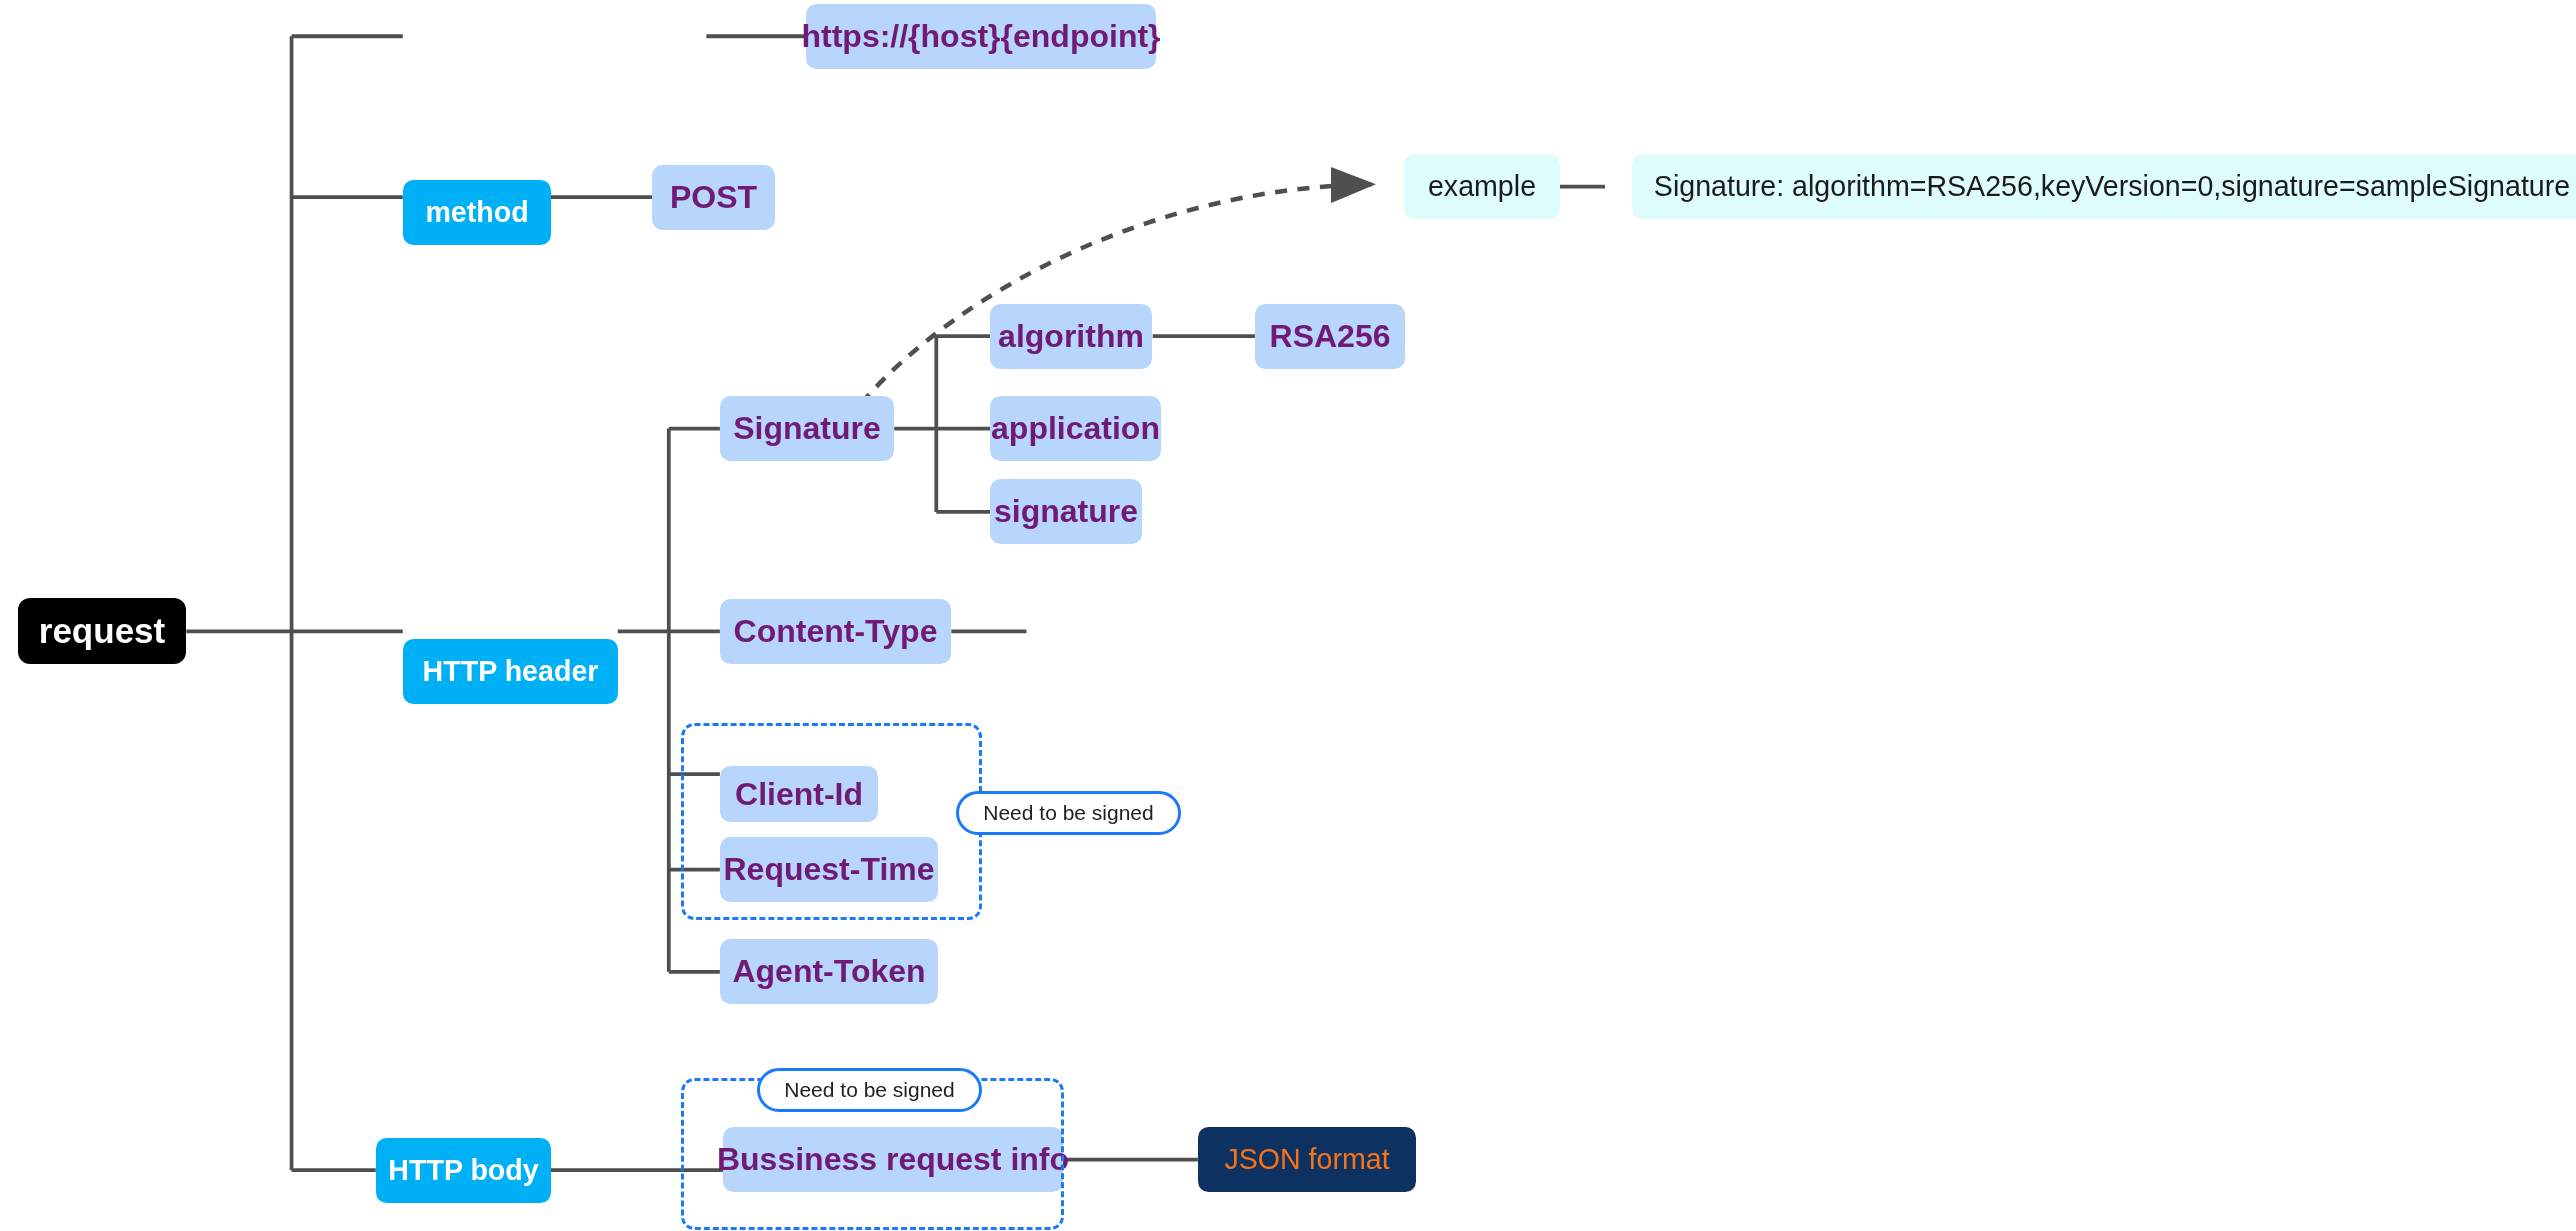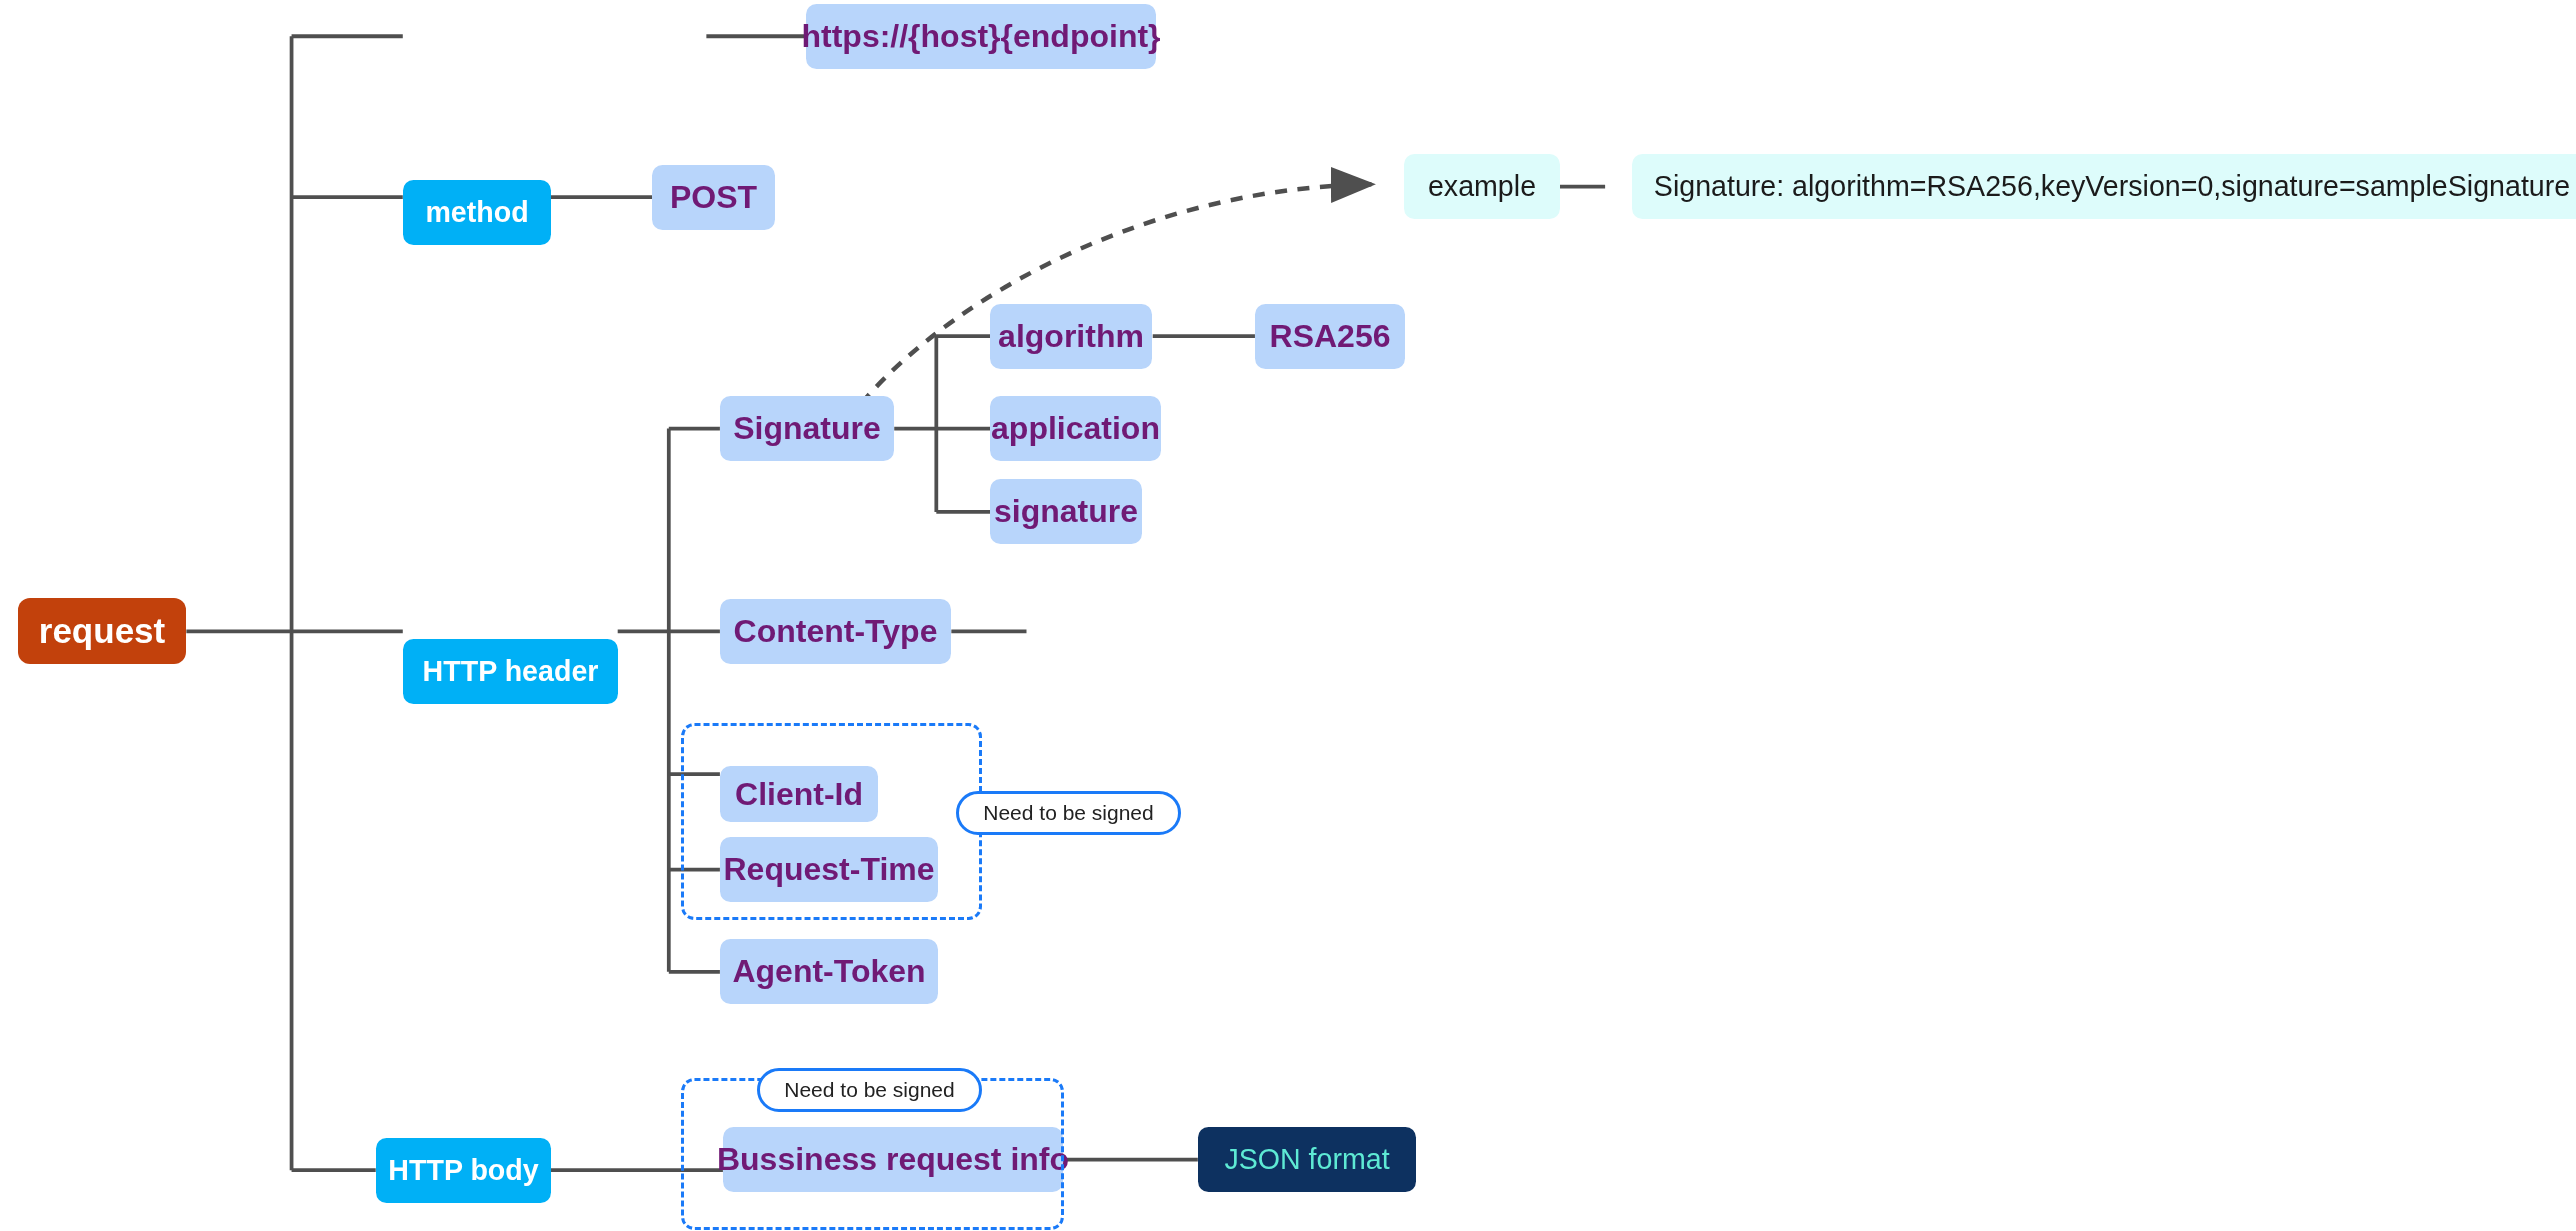--- a/index.html
+++ b/index.html
@@ -31,21 +31,21 @@
     align-items: center;
     justify-content: center;
     box-sizing: border-box;
     border-radius: 10.5px;
     text-align: center;
     line-height: 1.15;
     white-space: nowrap;
     padding: 0 16.5px;
   }
   .node.root {
-    background: #c2410c;
+    background: #000000;
     color: #ffffff;
     font-size: 35px;
     font-weight: bold;
     border-radius: 12px;
   }
   .node.lvl1 {
     background: #00b0f6;
     color: #ffffff;
     font-size: 28.6px;
     font-weight: bold;
@@ -58,21 +58,21 @@
   }
   .node.mint {
     background: #ddfcfb;
     color: #1b1b1b;
     font-size: 28.6px;
     font-weight: normal;
     margin-left: 27px;
   }
   .node.navy {
     background: #0d3160;
-    color: #5eead4;
+    color: #f97316;
     font-size: 28.6px;
     font-weight: normal;
   }
   .badge {
     position: absolute;
     display: flex;
     align-items: center;
     justify-content: center;
     box-sizing: border-box;
     background: #ffffff;

